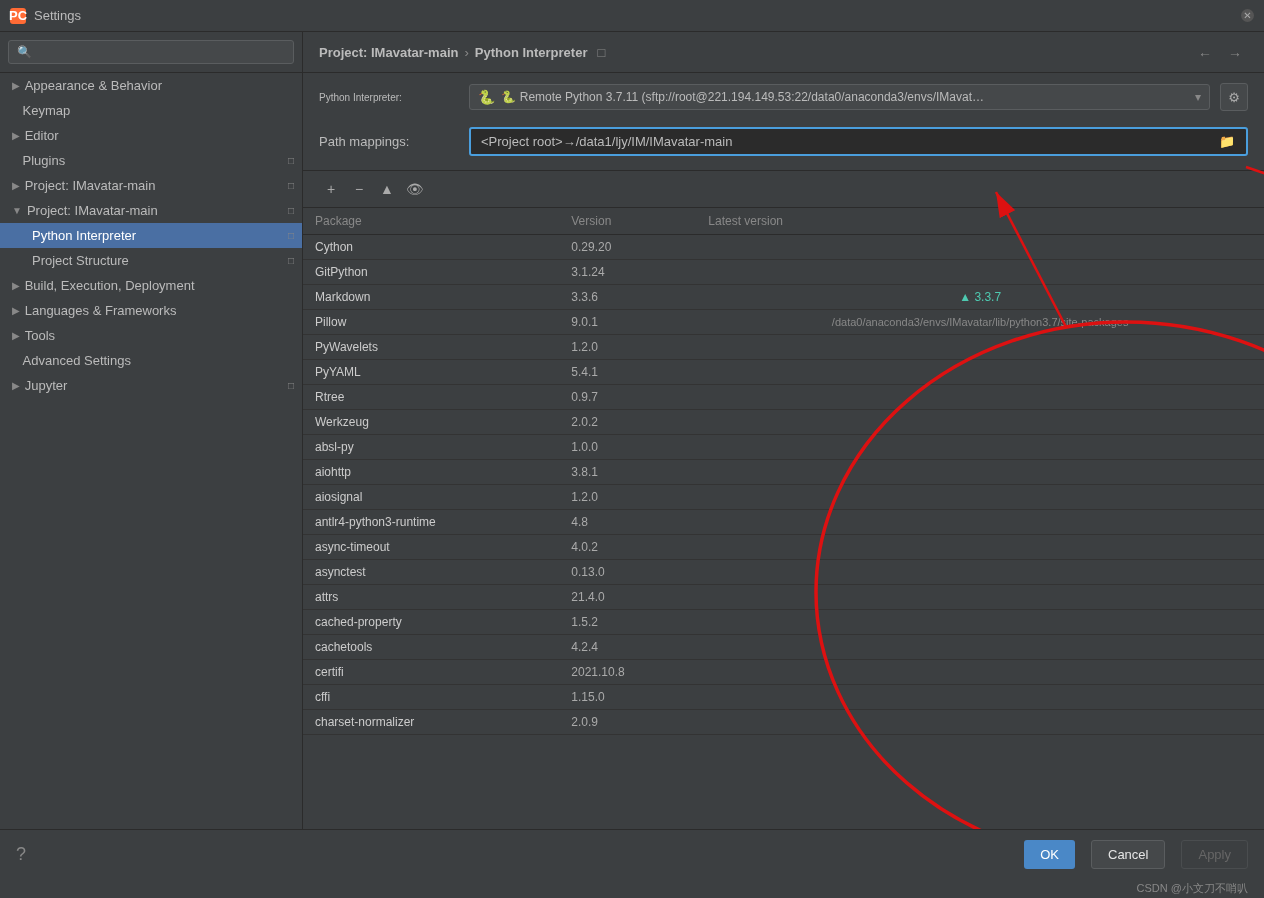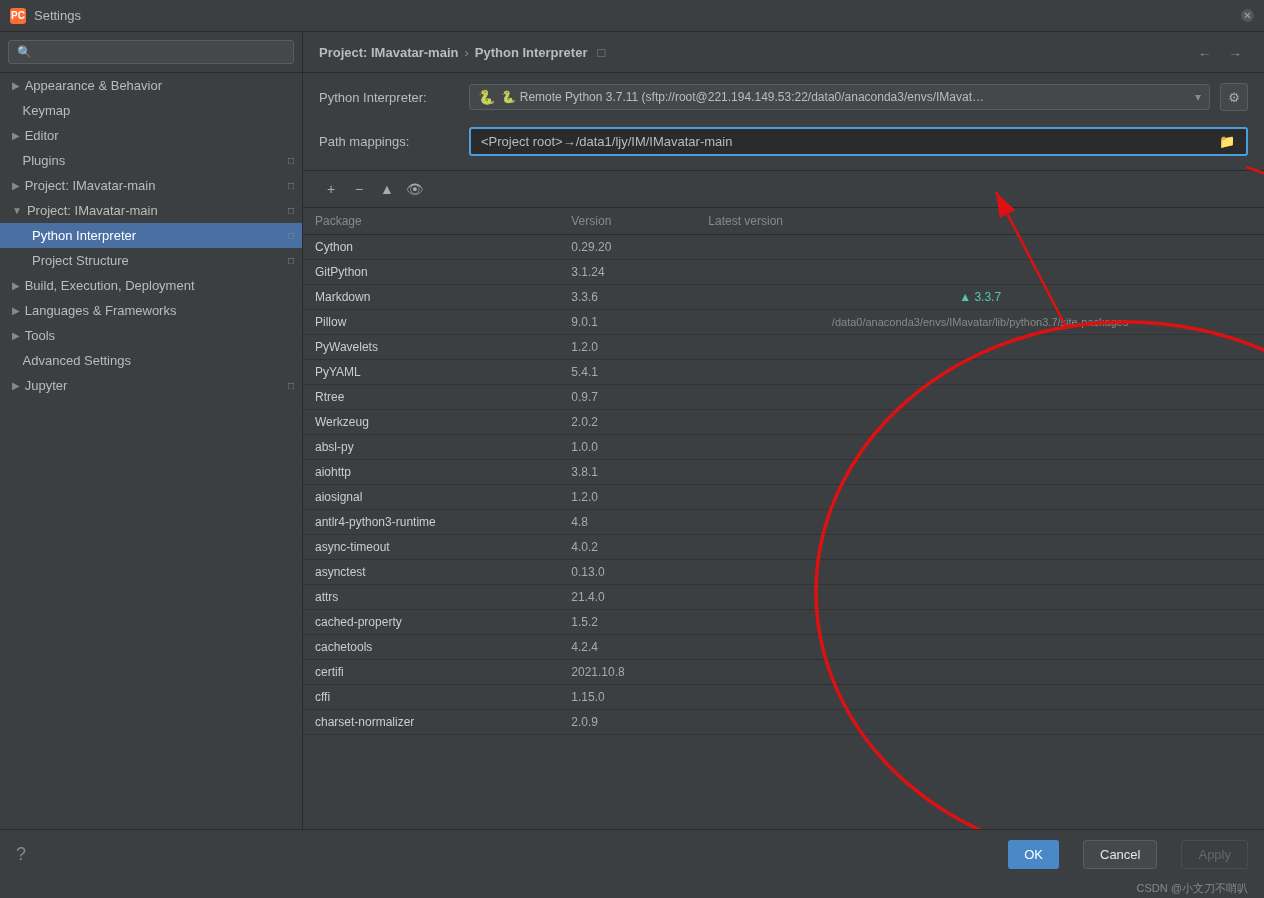--- a/index.html
+++ b/index.html
@@ -21,21 +21,21 @@
       align-items: center;
       padding: 0 10px;
       border-bottom: 1px solid #2b2b2b;
     }
     .title-bar-icon {
       width: 16px;
       height: 16px;
       background: #ff6b35;
       border-radius: 3px;
       margin-right: 8px;
-      font-size: 10px;
+      font-size: 13px;
       display: flex;
       align-items: center;
       justify-content: center;
       color: white;
       font-weight: bold;
     }
     .title-bar-text {
       color: #bbbbbb;
       font-size: 13px;
     }
@@ -154,21 +154,21 @@
 
     
     .interpreter-row {
       display: flex;
       align-items: center;
       padding: 10px 16px;
       gap: 10px;
     }
     .interpreter-label {
       color: #bbbbbb;
-      font-size: 13px;
+      font-size: 10px;
       white-space: nowrap;
       min-width: 140px;
     }
     .interpreter-select {
       flex: 1;
       background: #45484a;
       border: 1px solid #5a5d5f;
       border-radius: 3px;
       padding: 4px 8px;
       color: #bbbbbb;
@@ -301,21 +301,21 @@
       justify-content: space-between;
       background: #3c3f41;
     }
     .footer-help {
       color: #888;
       font-size: 18px;
       cursor: pointer;
     }
     .footer-buttons {
       display: flex;
-      gap: 24px;
+      gap: 16px;
     }
     .btn {
       padding: 6px 16px;
       border-radius: 3px;
       cursor: pointer;
       font-size: 13px;
       border: none;
       outline: none;
     }
     .btn-primary {

